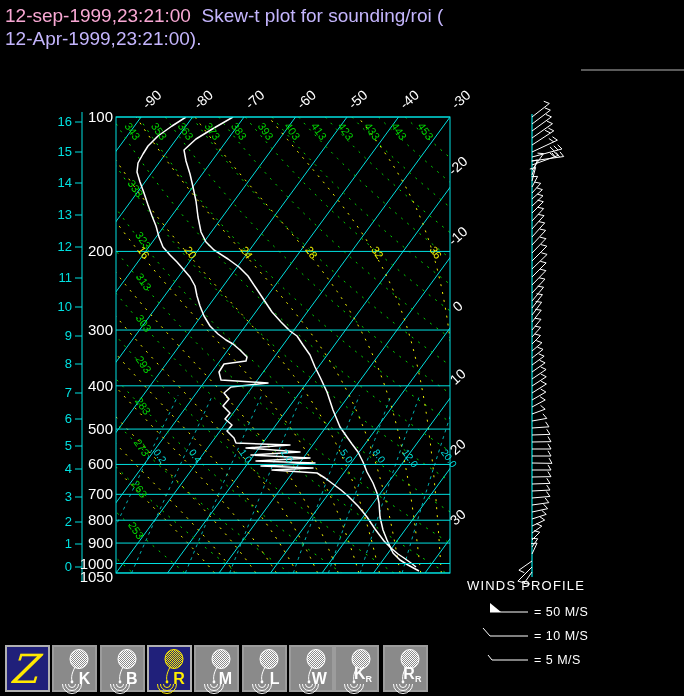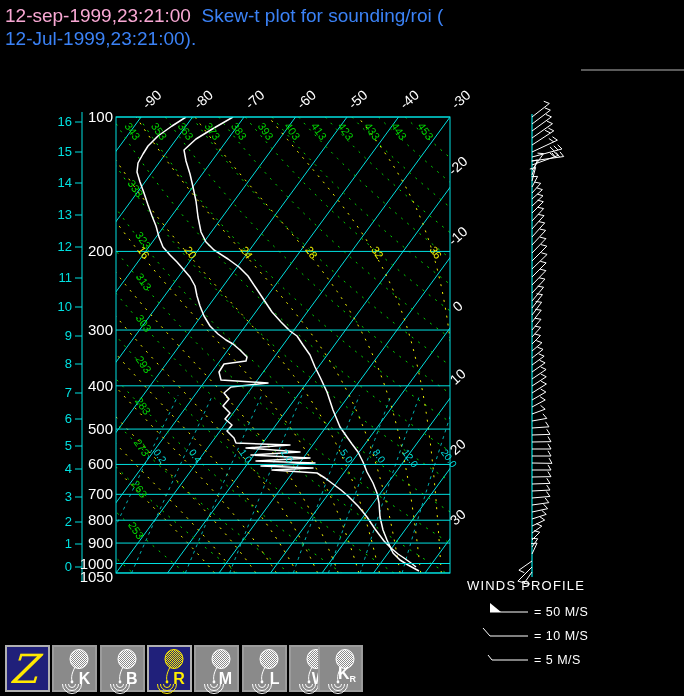--- a/index.html
+++ b/index.html
@@ -1,19 +1,19 @@
 <!DOCTYPE html>
 <html><head>
 <meta charset="utf-8">
 <style>
   html,body{margin:0;padding:0;background:#000;width:684px;height:696px;overflow:hidden}
   body{font-family:"Liberation Sans",sans-serif;position:relative}
   #title-block{position:absolute;left:5px;top:4px;font-size:19px;line-height:23px;letter-spacing:0px;white-space:pre}
   .t-yellow{color:#f9a8d4}
-  .t-white{color:#3b82f6}
+  .t-white{color:#c4b5fd}
   #chart-svg{position:absolute;left:0;top:0}
   #chart-svg text{font-family:"Liberation Sans",sans-serif}
   #toolbar{position:absolute;left:0;top:645px;width:684px;height:51px}
   .tb-btn{position:absolute;top:0;width:45px;height:47px;box-sizing:border-box;cursor:pointer}
   .tb-btn.gray{background:#8a8a8a;border:2px solid #9c9c9c}
   .tb-btn.navy{background:#20207a;border:2px solid #b0b0b0}
   .tb-btn .icon-svg{position:absolute;left:0;top:0}
   .tb-btn .btn-letter{position:absolute;right:5px;bottom:3px;font-weight:bold;font-size:16px;line-height:16px;color:#fff}
   .tb-btn .btn-sub{font-size:9px;font-weight:bold;vertical-align:-3px}
   .tb-btn.navy .btn-letter{color:#ffee00}
@@ -30,21 +30,21 @@
         <rect x="1" y="1" width="1" height="1" fill="#ffffff"></rect>
     </pattern>
     <pattern id="pat-y" width="2" height="2" patternUnits="userSpaceOnUse">
       <rect width="1" height="1" fill="#ffee00"></rect>
         <rect x="1" y="1" width="1" height="1" fill="#ffee00"></rect>
     </pattern>
   </defs>
 </svg>
 
 <div id="title-block"><span class="t-yellow">12-sep-1999,23:21:00</span><span class="t-white">  Skew-t plot for sounding/roi (</span>
-<span class="t-white">12-Jul-1999,23:21:00).</span></div>
+<span class="t-white">12-Apr-1999,23:21:00).</span></div>
 
 <svg id="chart-svg" width="684" height="696">
     <line x1="581" y1="70" x2="684" y2="70" stroke="#b4b4b4" stroke-width="1"></line>
     <defs>
       <clipPath id="plotclip">
         <rect x="116" y="117" width="334" height="456"></rect>
       </clipPath>
     </defs>
     <g clip-path="url(#plotclip)">
       <line x1="-244.5" y1="573" x2="89.56593406593407" y2="117" stroke="#00e0e0" stroke-width="1"></line>
@@ -430,24 +430,35 @@
       <svg class="icon-svg" width="45" height="47" viewBox="0 0 45 47">
         <ellipse cx="25" cy="12" rx="9" ry="9.5" fill="url(#pat-w)" stroke="#ffffff" stroke-width="1"></ellipse>
         <path d="M21,20 C18,26 17,30 18,34" fill="none" stroke="#ffffff" stroke-width="1"></path>
         <circle cx="18" cy="35" r="1.4" fill="#ffffff"></circle>
         <path d="M 14.5,37 A 3.5,3.5 0 0 0 21.5,37" fill="none" stroke="#ffffff" stroke-width="1"></path>
         <path d="M 11.5,37 A 6.5,6.5 0 0 0 24.5,37" fill="none" stroke="#ffffff" stroke-width="1"></path>
         <path d="M 8.5,37 A 9.5,9.5 0 0 0 27.5,37" fill="none" stroke="#ffffff" stroke-width="1"></path>
       </svg>
       <span class="btn-letter"><span>W</span></span>
     </div>
-    <div class="tb-btn gray" style="left: 318px;">
+    <div class="tb-btn gray" style="left: 334px;">
       <svg class="icon-svg" width="45" height="47" viewBox="0 0 45 47">
         <ellipse cx="25" cy="12" rx="9" ry="9.5" fill="url(#pat-w)" stroke="#ffffff" stroke-width="1"></ellipse>
         <path d="M21,20 C18,26 17,30 18,34" fill="none" stroke="#ffffff" stroke-width="1"></path>
         <circle cx="18" cy="35" r="1.4" fill="#ffffff"></circle>
         <path d="M 14.5,37 A 3.5,3.5 0 0 0 21.5,37" fill="none" stroke="#ffffff" stroke-width="1"></path>
         <path d="M 11.5,37 A 6.5,6.5 0 0 0 24.5,37" fill="none" stroke="#ffffff" stroke-width="1"></path>
         <path d="M 8.5,37 A 9.5,9.5 0 0 0 27.5,37" fill="none" stroke="#ffffff" stroke-width="1"></path>
       </svg>
       <span class="btn-letter"><span>K</span><span class="btn-sub">R</span></span>
+    </div>
+    <div class="tb-btn gray" style="left: 383.4px;">
+      <svg class="icon-svg" width="45" height="47" viewBox="0 0 45 47">
+        <ellipse cx="25" cy="12" rx="9" ry="9.5" fill="url(#pat-w)" stroke="#ffffff" stroke-width="1"></ellipse>
+        <path d="M21,20 C18,26 17,30 18,34" fill="none" stroke="#ffffff" stroke-width="1"></path>
+        <circle cx="18" cy="35" r="1.4" fill="#ffffff"></circle>
+        <path d="M 14.5,37 A 3.5,3.5 0 0 0 21.5,37" fill="none" stroke="#ffffff" stroke-width="1"></path>
+        <path d="M 11.5,37 A 6.5,6.5 0 0 0 24.5,37" fill="none" stroke="#ffffff" stroke-width="1"></path>
+        <path d="M 8.5,37 A 9.5,9.5 0 0 0 27.5,37" fill="none" stroke="#ffffff" stroke-width="1"></path>
+      </svg>
+      <span class="btn-letter"><span>R</span><span class="btn-sub">R</span></span>
     </div>
   </div>
 
 </body></html>

